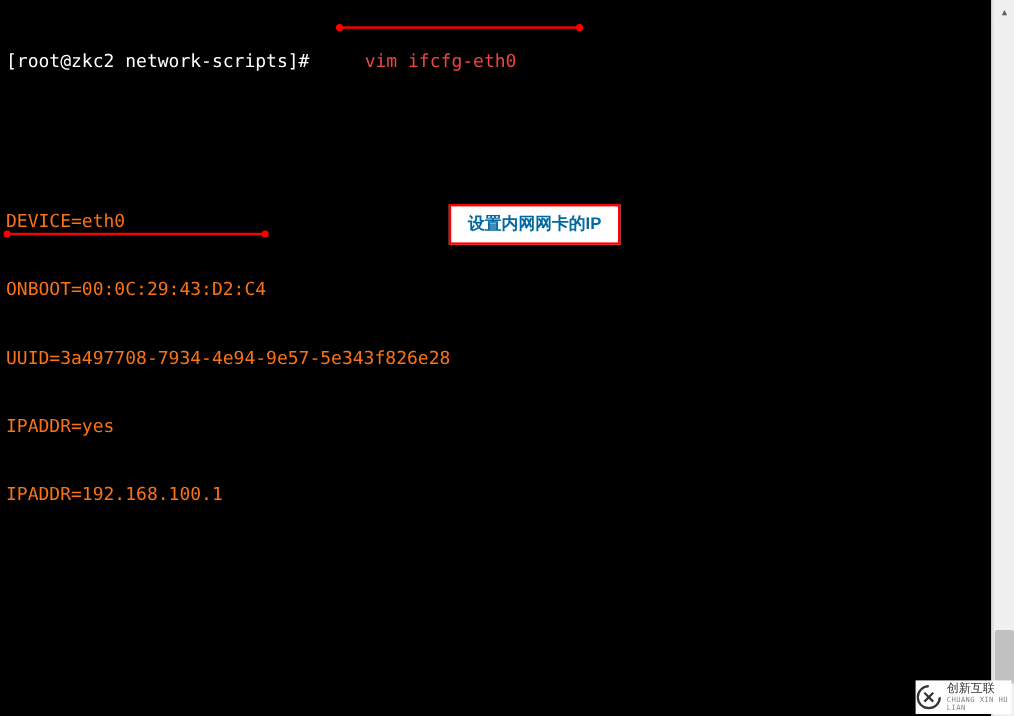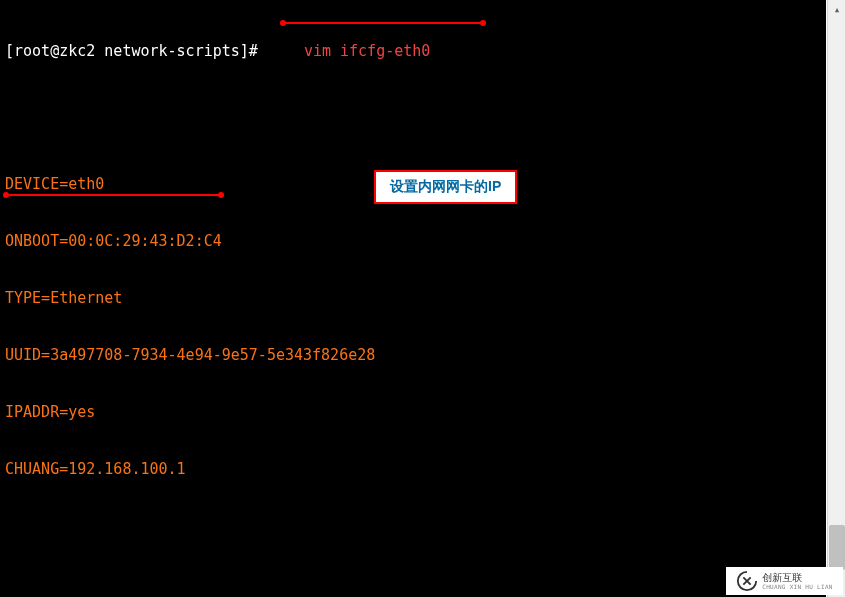--- a/index.html
+++ b/index.html
@@ -118,21 +118,21 @@
       width: 16px;
       left: 1px;
       height: 45px;
       background: #c0c0c0;
       border-radius: 2px;
     }
     .watermark {
       position: absolute;
       right: 2px;
       bottom: 2px;
-      width: 117px;
+      width: 80px;
       height: 28px;
       background: #ffffff;
       display: flex;
       align-items: center;
       justify-content: center;
     }
     .watermark-logo {
       display: flex;
       align-items: center;
       gap: 4px;
@@ -161,24 +161,23 @@
 </head>
 <body>
 
 <div class="terminal-container">
   <div class="terminal-content">
     <div class="prompt-line"><span>[root@zkc2 network-scripts]#</span> <span class="command-text">vim ifcfg-eth0</span></div>
     <div class="red-underline"></div>
     <div>&nbsp;</div>
     <div class="config-line">DEVICE=eth0</div>
     <div class="config-line">ONBOOT=00:0C:29:43:D2:C4</div>
-    <div class="config-line">TYPE=Ethernet</div>
     <div class="config-line">UUID=3a497708-7934-4e94-9e57-5e343f826e28</div>
     <div class="config-line">IPADDR=yes</div>
-    <div class="config-line">CHUANG=192.168.100.1</div>
+    <div class="config-line">IPADDR=192.168.100.1</div>
     <div class="ip-underline"></div>
     
     
     
     
     
     
     
     
     

